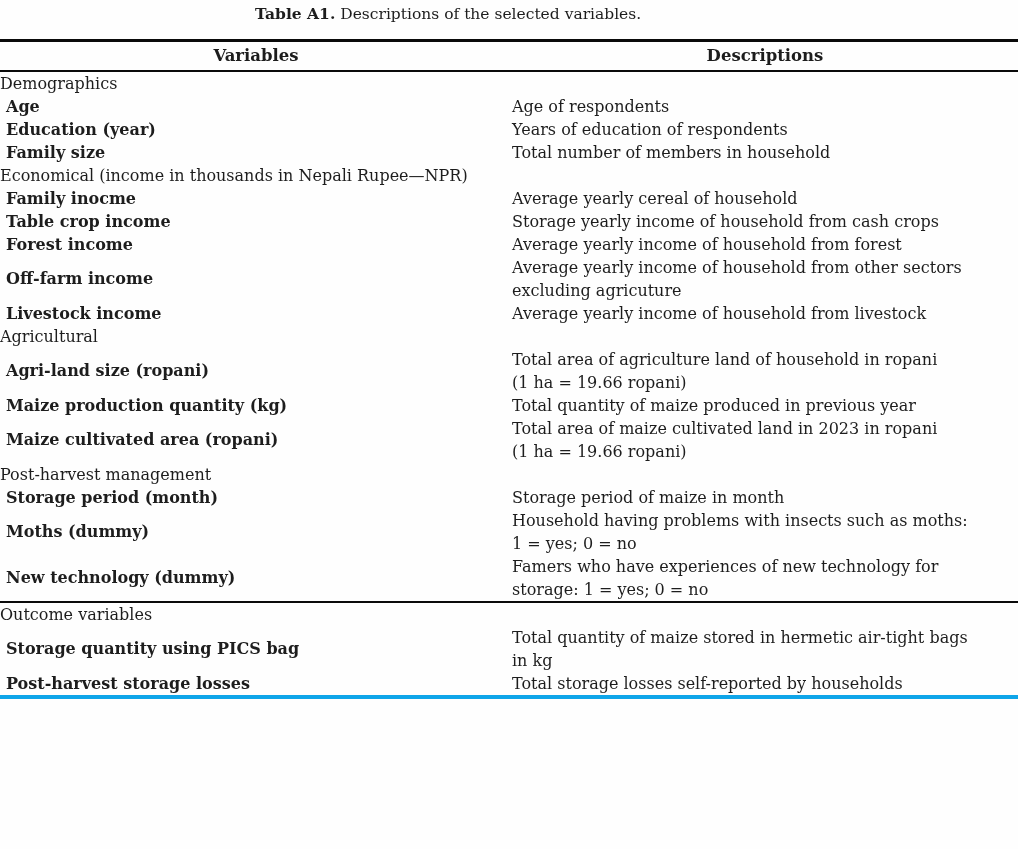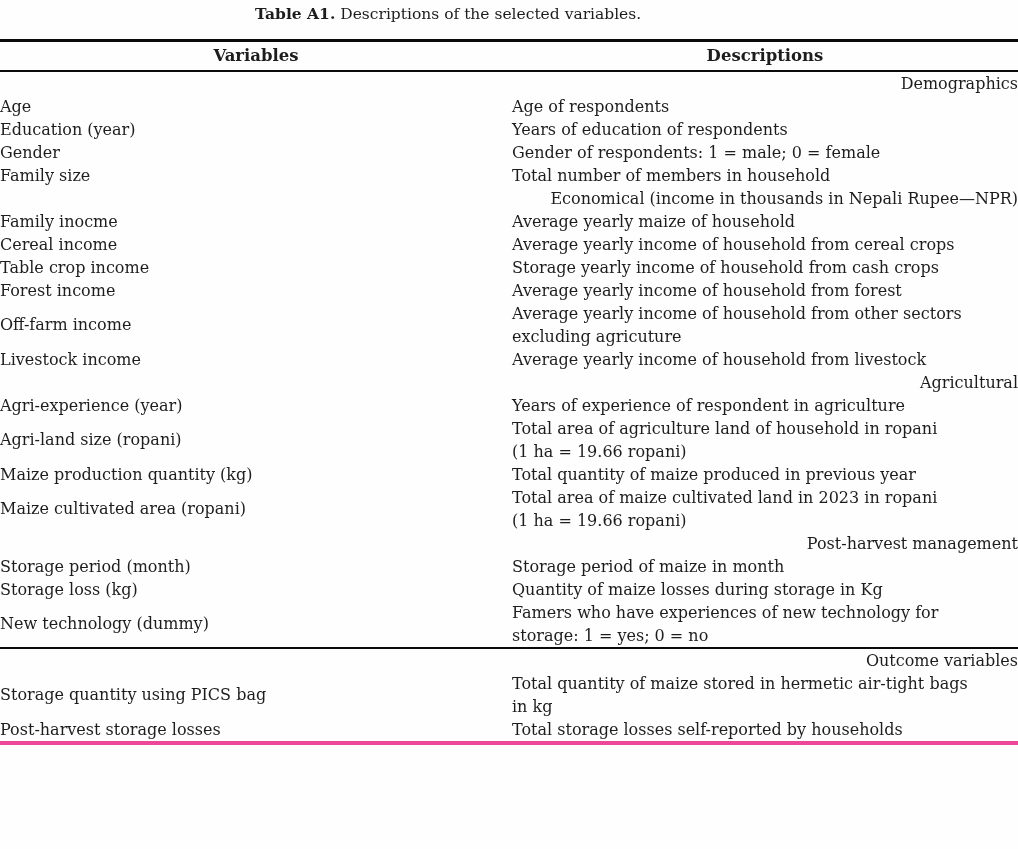--- a/index.html
+++ b/index.html
@@ -23,42 +23,42 @@
     line-height: 18px;
     height: 18px;
   }
   .caption .cap-label { font-weight: bold; }
   table.vars-table {
     width: 1018px;
     margin-top: 16px;
     border-collapse: collapse;
     table-layout: fixed;
     border-top: 3px solid #0a0a0a;
-    border-bottom: 4px solid #ec4899;
+    border-bottom: 4px solid #0ea5e9;
   }
   col.c1 { width: 512px; }
   col.c2 { width: 506px; }
   thead tr { height: 30px; }
   thead th {
     font-weight: bold;
     text-align: center;
     vertical-align: middle;
     padding: 0;
     border-bottom: 2px solid #0a0a0a;
     font-size: 16.5px;
   }
   thead th.h2 { }
   td {
     padding: 0;
     vertical-align: middle;
     line-height: 23px;
   }
-  td.var { padding-left: 0; }
+  td.var { padding-left: 6px; font-weight: bold; }
   td.section-cell {
-    text-align: right;
+    text-align: left;
     height: 23px;
   }
   tr.row-1 { height: 23px; }
   tr.row-2 { height: 46px; }
   tr.section { height: 23px; }
   tr.divider-top { border-top: 2px solid #0a0a0a; padding-left: 8px; }
   .desc { white-space: pre-line; }
 </style>
 </head>
 <body>
@@ -88,38 +88,30 @@
       </tr>
       <tr class="row-1">
         <td class="var">Age</td>
         <td class="desc">Age of respondents</td>
       </tr>
       <tr class="row-1">
         <td class="var">Education (year)</td>
         <td class="desc">Years of education of respondents</td>
       </tr>
       <tr class="row-1">
-        <td class="var">Gender</td>
-        <td class="desc">Gender of respondents: 1 = male; 0 = female</td>
-      </tr>
-      <tr class="row-1">
         <td class="var">Family size</td>
         <td class="desc">Total number of members in household</td>
       </tr>
 
       <tr class="section">
         <td class="section-cell" colspan="2">Economical (income in thousands in Nepali Rupee—NPR)</td>
       </tr>
       <tr class="row-1">
         <td class="var">Family inocme</td>
-        <td class="desc">Average yearly maize of household</td>
-      </tr>
-      <tr class="row-1">
-        <td class="var">Cereal income</td>
-        <td class="desc">Average yearly income of household from cereal crops</td>
+        <td class="desc">Average yearly cereal of household</td>
       </tr>
       <tr class="row-1">
         <td class="var">Table crop income</td>
         <td class="desc">Storage yearly income of household from cash crops</td>
       </tr>
       <tr class="row-1">
         <td class="var">Forest income</td>
         <td class="desc">Average yearly income of household from forest</td>
       </tr>
       <tr class="row-2">
@@ -127,24 +119,20 @@
         <td class="desc">Average yearly income of household from other sectors
 excluding agricuture</td>
       </tr>
       <tr class="row-1">
         <td class="var">Livestock income</td>
         <td class="desc">Average yearly income of household from livestock</td>
       </tr>
 
       <tr class="section">
         <td class="section-cell" colspan="2">Agricultural</td>
-      </tr>
-      <tr class="row-1">
-        <td class="var">Agri-experience (year)</td>
-        <td class="desc">Years of experience of respondent in agriculture</td>
       </tr>
       <tr class="row-2">
         <td class="var">Agri-land size (ropani)</td>
         <td class="desc">Total area of agriculture land of household in ropani
 (1 ha = 19.66 ropani)</td>
       </tr>
       <tr class="row-1">
         <td class="var">Maize production quantity (kg)</td>
         <td class="desc">Total quantity of maize produced in previous year</td>
       </tr>
@@ -154,23 +142,24 @@
 (1 ha = 19.66 ropani)</td>
       </tr>
 
       <tr class="section">
         <td class="section-cell" colspan="2">Post-harvest management</td>
       </tr>
       <tr class="row-1">
         <td class="var">Storage period (month)</td>
         <td class="desc">Storage period of maize in month</td>
       </tr>
-      <tr class="row-1">
-        <td class="var">Storage loss (kg)</td>
-        <td class="desc">Quantity of maize losses during storage in Kg</td>
+      <tr class="row-2">
+        <td class="var">Moths (dummy)</td>
+        <td class="desc">Household having problems with insects such as moths:
+1 = yes; 0 = no</td>
       </tr>
       <tr class="row-2">
         <td class="var">New technology (dummy)</td>
         <td class="desc">Famers who have experiences of new technology for
 storage: 1 = yes; 0 = no</td>
       </tr>
 
       <tr class="section divider-top">
         <td class="section-cell" colspan="2">Outcome variables</td>
       </tr>

